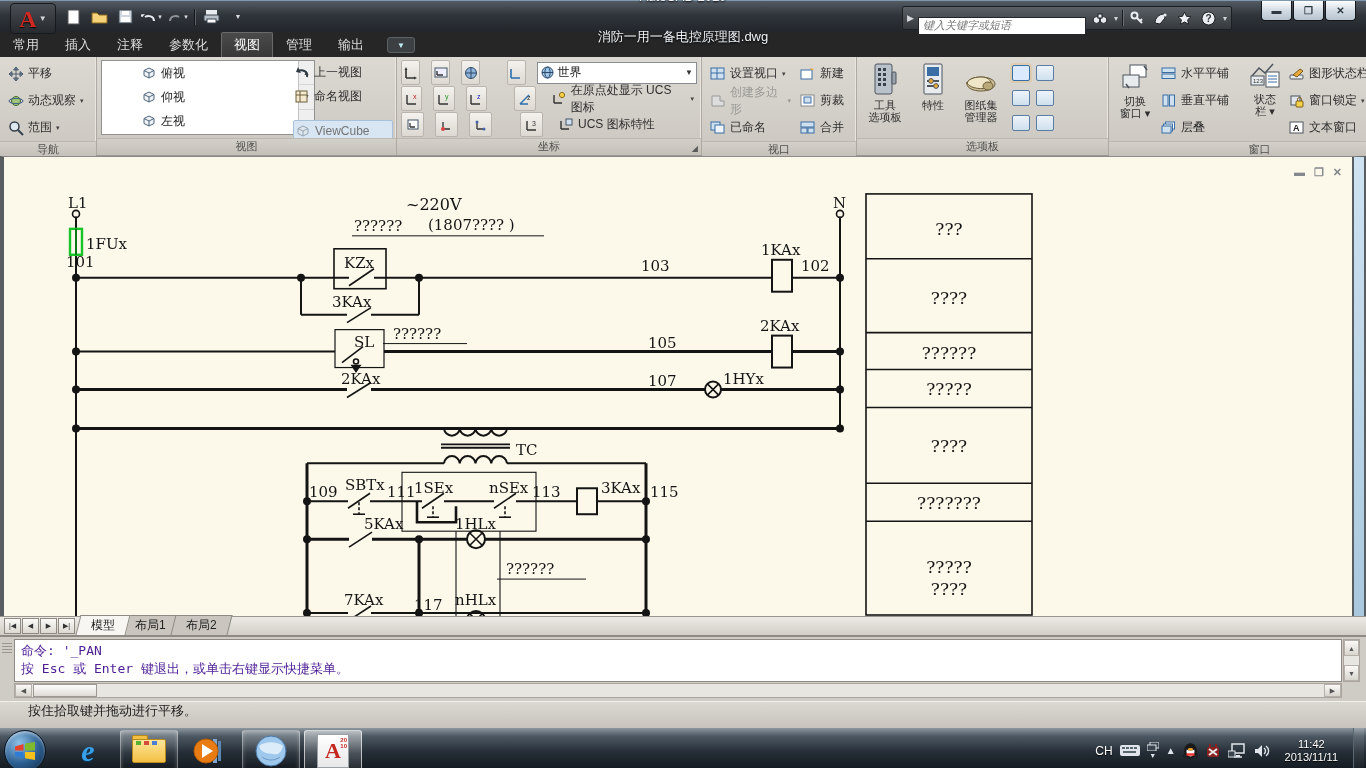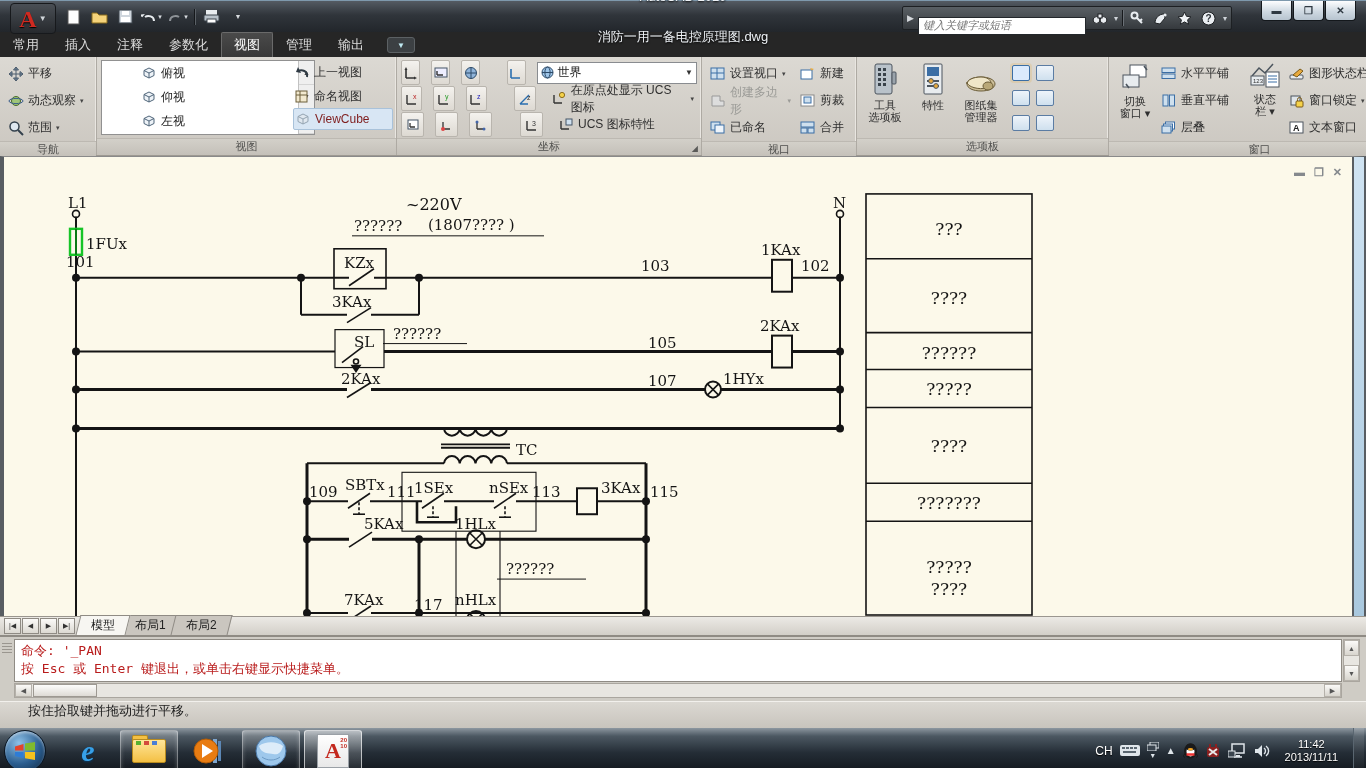--- a/index.html
+++ b/index.html
@@ -44,21 +44,21 @@
   .rbtn.gray, .rbtn.gray *{color:#9b9b97 !important;}
   .ico{display:inline-flex;align-items:center;justify-content:center;width:17px;height:17px;flex:none;}
   .ucsbtn{width:21px;height:23px;border:1px solid #b9b5ae;background:linear-gradient(#f4f2ee,#ddd9d2);border-radius:2px;display:flex;align-items:center;justify-content:center;margin-right:2px;}
   .viewlist{width:176px;height:73px;background:#fff;border:1px solid #919191;display:flex;padding-left:36px;}
   .vl-items{flex:1;}
   .vl-item{height:24px;display:flex;align-items:center;gap:5px;padding-left:4px;font-size:12px;color:#222;}
   .vl-scroll{width:15px;border-left:1px solid #c2c2c2;display:flex;flex-direction:column;background:#efefef;}
   .vl-scroll span{flex:1;display:flex;align-items:center;justify-content:center;font-size:7px;color:#444;border-bottom:1px solid #d5d5d5;}
   .sidecol{position:absolute;left:196px;top:3px;width:100px;}
   .scbtn{height:24px;display:flex;align-items:center;gap:4px;font-size:12px;color:#2f2f2f;}
-  .scbtn.cube{background:#d8e6f4;border:1px solid #a9c2da;border-radius:2px;color:#7f1d1d;height:20px;}
+  .scbtn.cube{background:#d8e6f4;border:1px solid #a9c2da;border-radius:2px;color:#737373;height:20px;margin-top:12px;}
   .combo{display:flex;align-items:center;height:20px;background:#fff;border:1px solid #898c90;font-size:12px;color:#222;padding:0 3px;gap:4px;width:188px;}
   .combo .dd{margin-left:auto;font-size:8px;color:#333;}
   .bigbtn{width:48px;display:flex;flex-direction:column;align-items:center;font-size:11px;line-height:12px;color:#2f2f2f;text-align:center;padding-top:2px;}
   .bigbtn .bicon{margin-bottom:3px;}
   .minigrid{display:grid;grid-template-columns:24px 24px;grid-auto-rows:25px;margin-left:4px;}
   .mg{display:flex;align-items:center;justify-content:center;}
   .mg .bx{width:16px;height:14px;border:1px solid #5b7ca3;background:linear-gradient(#eef4fa,#cfe0ee);border-radius:2px;}
   .mg .bx.sel{box-shadow:0 0 0 2px #e8a93c33;border-color:#3b6ea5;background:#dbeafc;}
 
   
@@ -72,21 +72,21 @@
   .laytabs{height:18px;background:linear-gradient(#eceae5,#d2cfc8);display:flex;align-items:flex-end;flex:none;border-top:1px solid #9a968f;}
   .lt-nav{display:flex;gap:1px;padding:0 3px 1px 4px;}
   .lt-nav span{width:15px;height:14px;background:linear-gradient(#fbfaf8,#dcd9d2);border:1px solid #8f8b84;font-size:7px;display:flex;align-items:center;justify-content:center;color:#333;}
   .ltab{font-size:12px;color:#222;padding:1px 12px;border:1px solid #8f8b84;border-bottom:none;background:#cac6bf;transform:skewX(-14deg);margin-right:-6px;}
   .ltab>span{display:inline-block;transform:skewX(14deg);}
   .ltab.active{background:#f7f6f2;position:relative;z-index:2;}
 
   
   .cmdwin{height:64px;background:#cfccc5;flex:none;position:relative;border-top:2px solid #8f8b84;}
   .cmd-grip{position:absolute;left:2px;top:4px;width:10px;height:12px;background:repeating-linear-gradient(0deg,#9a968f 0 1px,transparent 1px 3px);}
-  .cmd-text{position:absolute;left:14px;top:2px;right:24px;height:43px;background:#fff;border:1px solid #8f8b84;font-family:"DejaVu Sans Mono",monospace;font-size:13px;color:#b91c1c;padding:2px 6px;line-height:18px;white-space:pre;box-sizing:border-box;}
+  .cmd-text{position:absolute;left:14px;top:2px;right:24px;height:43px;background:#fff;border:1px solid #8f8b84;font-family:"DejaVu Sans Mono",monospace;font-size:13px;color:#4c1d95;padding:2px 6px;line-height:18px;white-space:pre;box-sizing:border-box;}
   .cmd-vscroll{position:absolute;right:6px;top:2px;width:17px;height:43px;background:#e8e6e1;border:1px solid #aaa69f;display:flex;flex-direction:column;justify-content:space-between;box-sizing:border-box;}
   .cmd-vscroll span{height:14px;display:flex;align-items:center;justify-content:center;font-size:7px;color:#555;background:linear-gradient(#fbfaf8,#d8d5ce);border:1px solid #b5b1aa;}
   .cmd-hscroll{position:absolute;left:14px;bottom:3px;right:24px;height:15px;background:#e8e6e1;border:1px solid #aaa69f;display:flex;align-items:stretch;box-sizing:border-box;}
   .cmd-hscroll .arr{width:15px;display:flex;align-items:center;justify-content:center;font-size:7px;color:#555;background:linear-gradient(#fbfaf8,#d8d5ce);border:1px solid #b5b1aa;}
   .cmd-hscroll .thumb{width:62px;background:linear-gradient(#fdfdfc,#dedbd5);border:1px solid #9d9992;margin-left:1px;}
   .cmd-hscroll .spacer{flex:1;}
 
   
   .statusbar{height:26px;background:linear-gradient(#dbd8d2,#c8c4bd);flex:none;display:flex;padding-left:28px;font-size:13px;color:#1c1c1c;border-top:1px solid #f2f0ec;}
 

